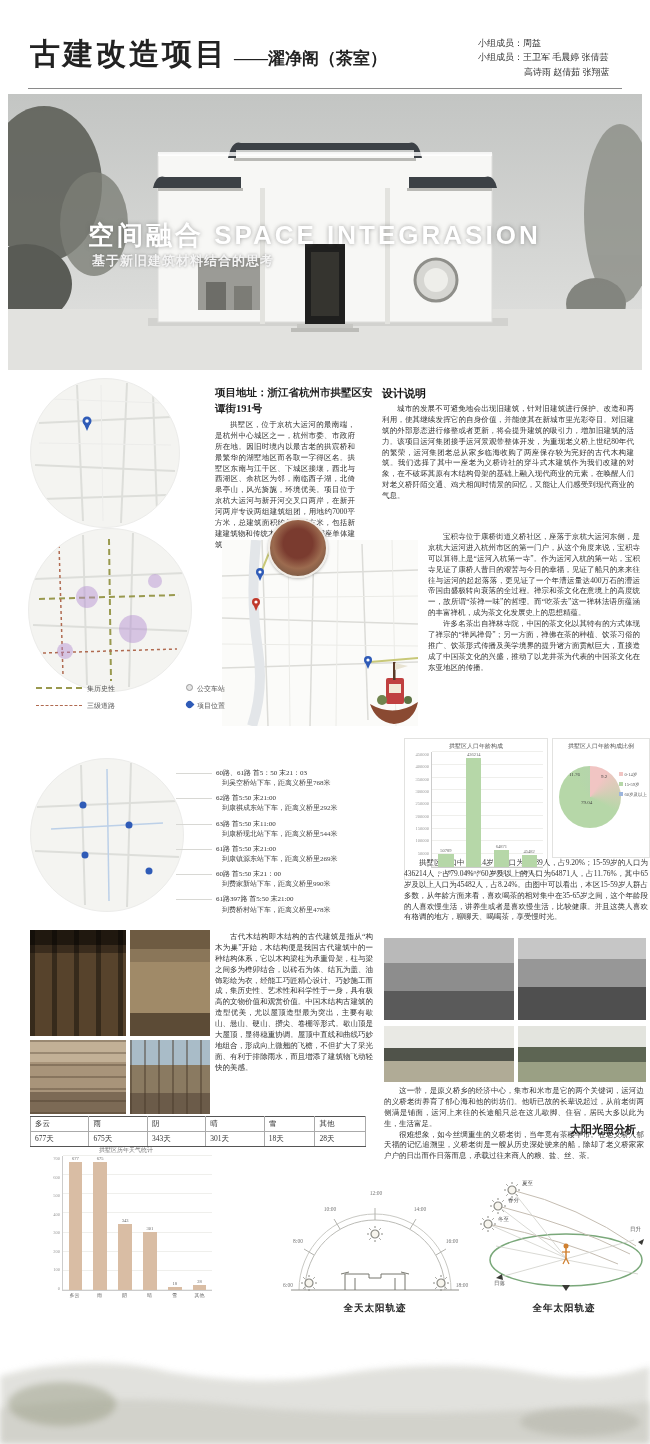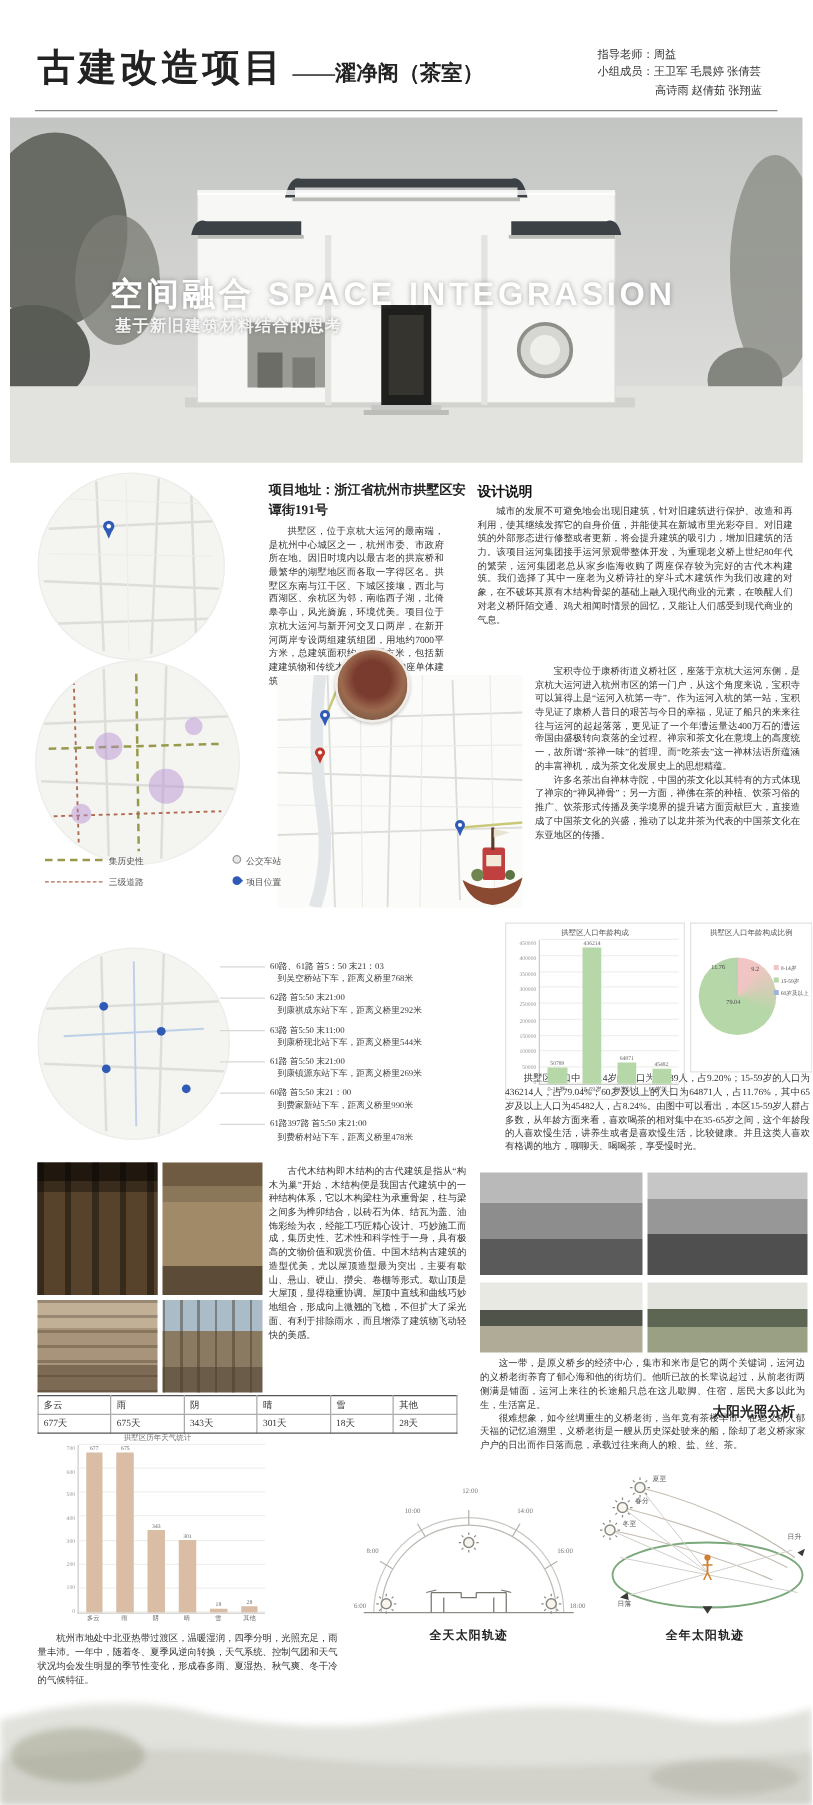--- a/index.html
+++ b/index.html
@@ -125,21 +125,21 @@
 </style>
 </head>
 <body>
 
 <div id="poster">
 
   <div class="abs hdr-title">
     <span class="t1">古建改造项目</span><span class="t2">——濯净阁（茶室）</span>
   </div>
   <div class="abs hdr-right">
-    <div>指导老师：周益</div>
+    <div>小组成员：周益</div>
     <div>小组成员：王卫军 毛晨婷 张倩芸</div>
     <div class="indent">高诗雨 赵倩茹 张翔蓝</div>
   </div>
   <div class="abs hdr-rule"></div>
 
   <div class="abs hero">
     <svg width="634" height="276" viewBox="0 0 634 276">
       <defs>
         <linearGradient id="skyg" x1="0" y1="0" x2="0" y2="1">
           <stop offset="0" stop-color="#c3c5c3"></stop>
@@ -503,21 +503,20 @@
             <span>多云</span>
             <span>雨</span>
             <span>阴</span>
             <span>晴</span>
             <span>雪</span>
             <span>其他</span>
           </div>
       </div>
     </div>
   </div>
-  <div class="abs p ind climate">杭州市地处中北亚热带过渡区，温暖湿润，四季分明，光照充足，雨量丰沛。一年中，随着冬、夏季风逆向转换，天气系统、控制气团和天气状况均会发生明显的季节性变化，形成春多雨、夏湿热、秋气爽、冬干冷的气候特征。</div>
   <div class="abs sun-title">太阳光照分析</div>
 
   <div class="abs day-diag">
     <svg width="180" height="112" viewBox="0 0 180 112">
       <defs>
         <g id="sun">
           <circle r="4" fill="#f7f5ee" stroke="#8a8a84" stroke-width="1.2"></circle>
           <g stroke="#8a8a84" stroke-width="1">
             <line x1="0" y1="-6" x2="0" y2="-8"></line>
               <line x1="0" y1="6" x2="0" y2="8"></line>

